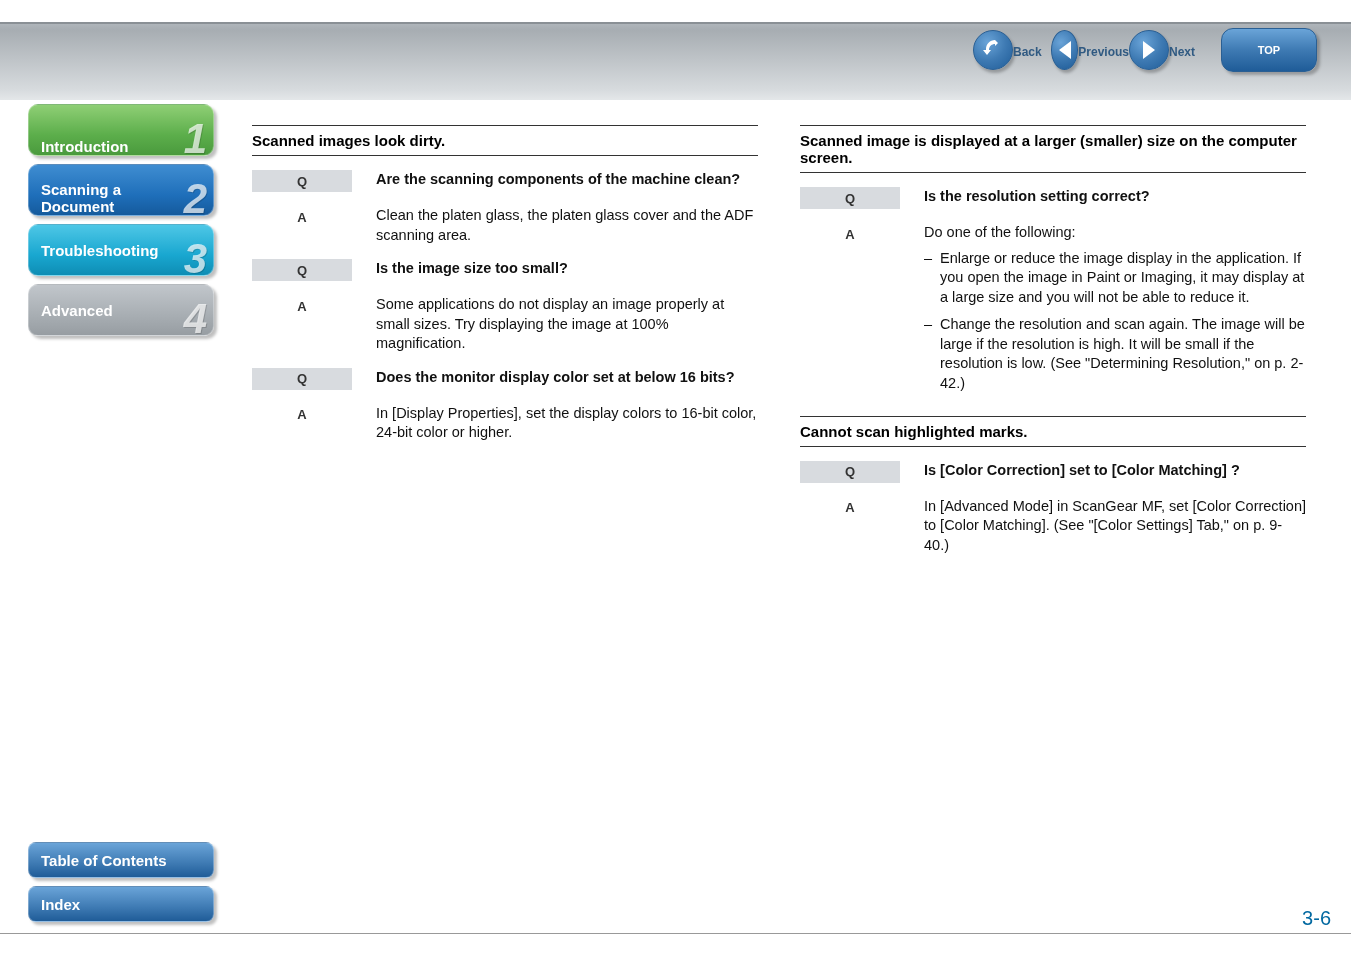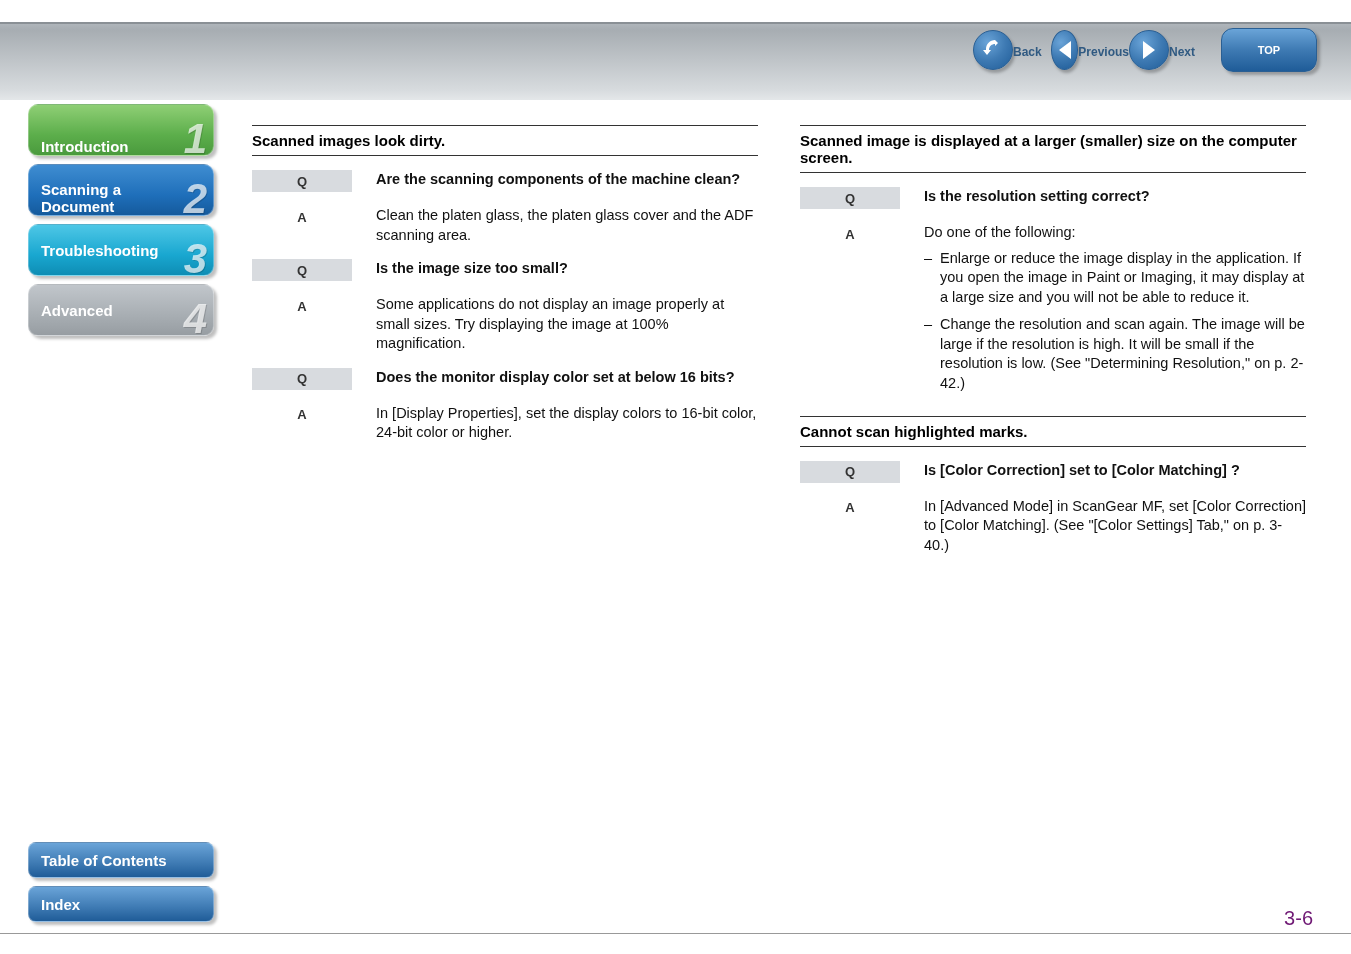--- a/index.html
+++ b/index.html
@@ -78,21 +78,21 @@
     font-weight: bold; color: #333; font-size: 13px;
   }
   .qa-label.a-label { background: none; }
   .qa-text { padding-left: 24px; font-size: 14.5px; line-height: 1.35; color: #111; }
   .qa-text.q-text { font-weight: bold; }
   ul.dash { list-style: none; margin-top: 6px; }
   ul.dash li { position: relative; padding-left: 16px; margin-bottom: 8px; }
   ul.dash li::before { content: "–"; position: absolute; left: 0; }
 
   .page-num {
-    position: absolute; right: 38px; bottom: 24px; font-size: 20px; color: #701a75;
+    position: absolute; right: 20px; bottom: 24px; font-size: 20px; color: #0369a1;
   }
   .page-rule {
     position: absolute; left: 0; bottom: 20px; width: 1351px; height: 1px; background: #999;
   }
   
   .arrow-left { width: 0; height: 0; border-right: 12px solid #fff; border-top: 9px solid transparent; border-bottom: 9px solid transparent; }
   .arrow-right { width: 0; height: 0; border-left: 12px solid #fff; border-top: 9px solid transparent; border-bottom: 9px solid transparent; }
   .arrow-back svg { width: 24px; height: 24px; }
 </style>
 </head>
@@ -204,19 +204,19 @@
     </div>
 
     <div class="issue-title" style="margin-top:6px;">Cannot scan highlighted marks.</div>
 
     <div class="qa-row">
         <div class="qa-label">Q</div>
       <div class="qa-text q-text">Is [Color Correction] set to [Color Matching] ?</div>
       </div>
     <div class="qa-row">
         <div class="qa-label a-label">A</div>
-      <div class="qa-text">In [Advanced Mode] in ScanGear MF, set [Color Correction] to [Color Matching]. (See "[Color Settings] Tab," on p. 3-40.)</div>
+      <div class="qa-text">In [Advanced Mode] in ScanGear MF, set [Color Correction] to [Color Matching]. (See "[Color Settings] Tab," on p. 9-40.)</div>
       </div>
   </div>
 </div>
 
 <div class="page-rule"></div>
 <div class="page-num">3-6</div>
 
 </body></html>

